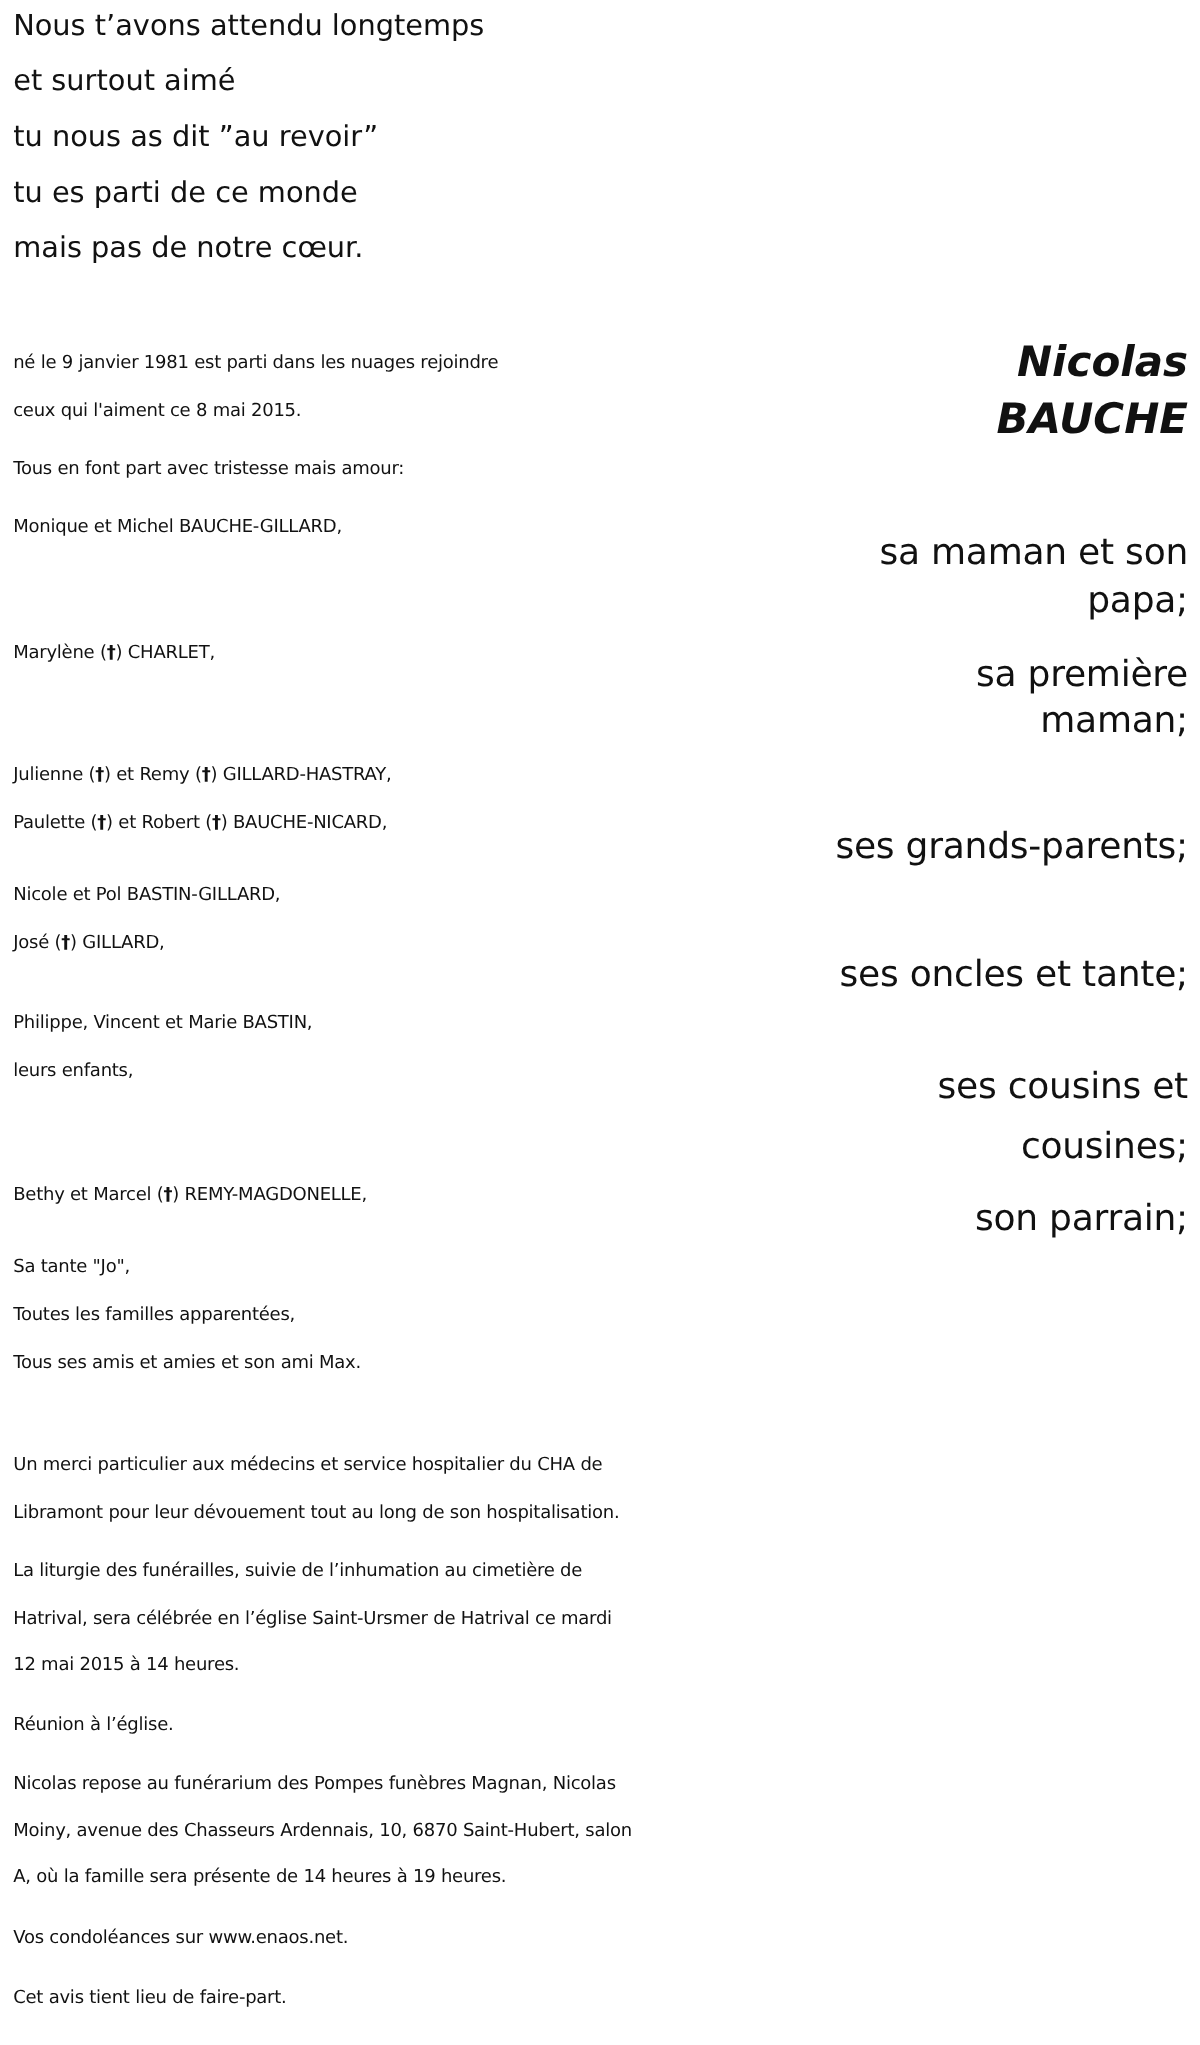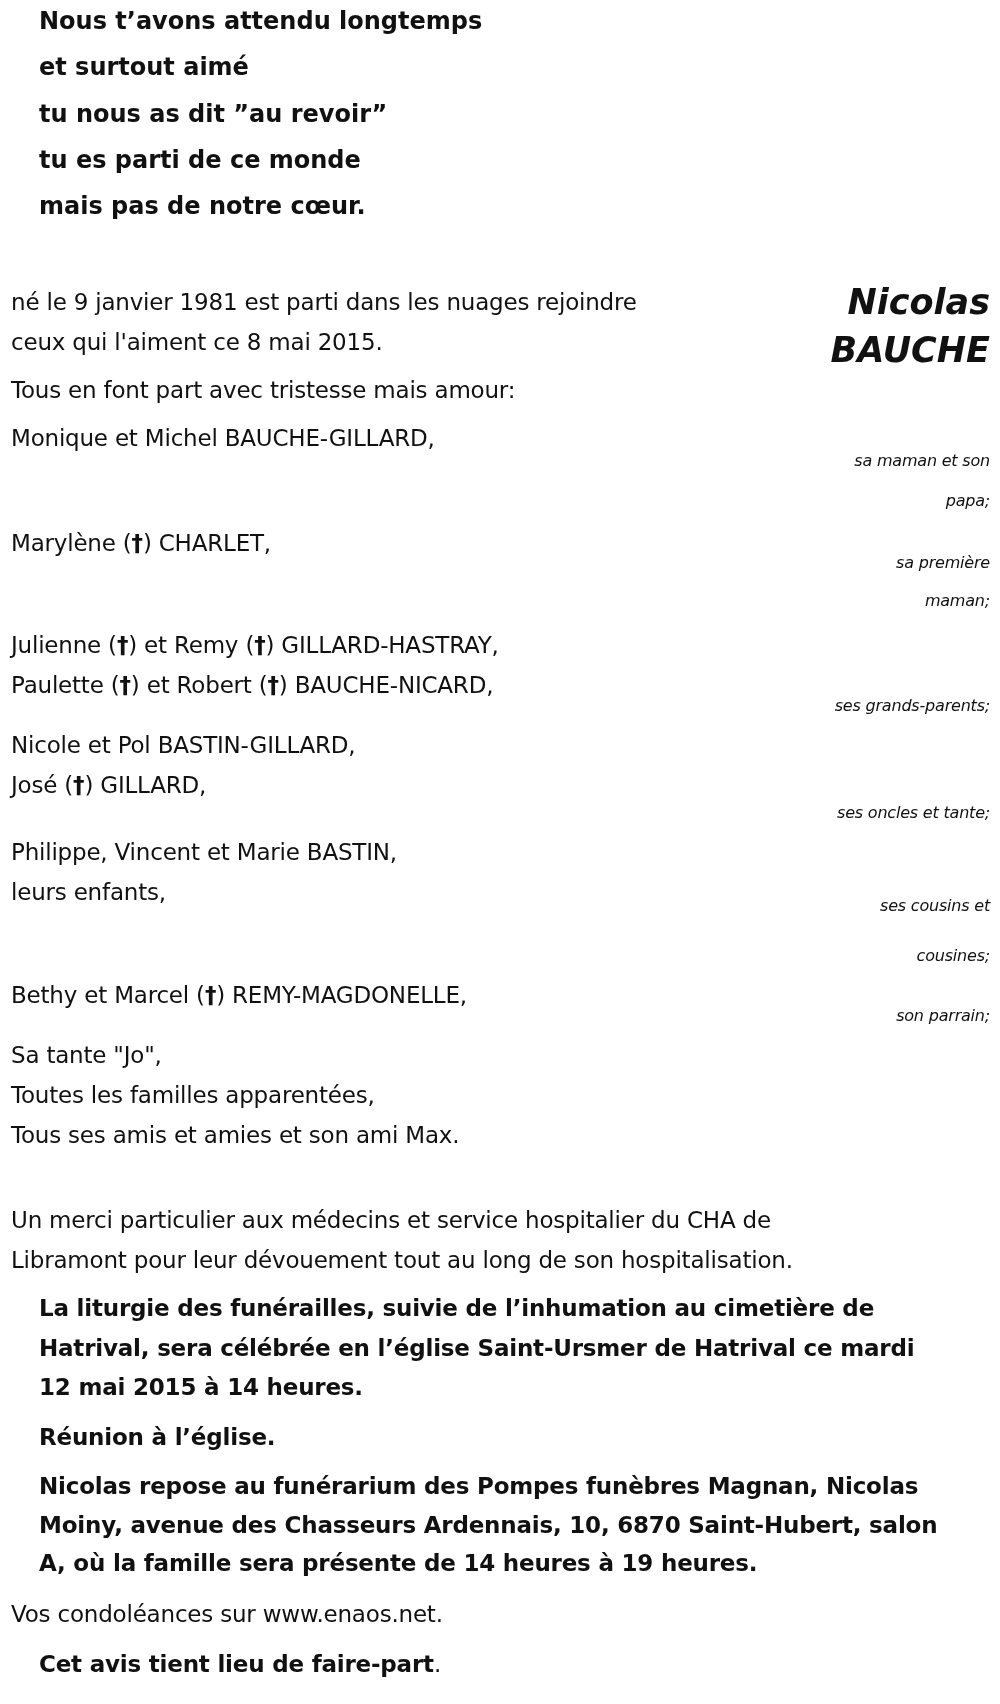--- a/index.html
+++ b/index.html
@@ -2,27 +2,27 @@
 <html><head>
   <meta charset="utf-8">
   <style>
     html, body { margin: 0; padding: 0; background: #ffffff; }
     body {
       width: 1000px; height: 1704px; position: relative; overflow: hidden;
       font-family: "DejaVu Sans", sans-serif; color: #111111;
     }
     .line {
       position: absolute; left: 11px; white-space: nowrap;
-      font-size: 23px; line-height: 28px; letter-spacing: -0.2px;
+      font-size: 15px; line-height: 28px; letter-spacing: -0.2px;
     }
-    .bold { font-weight: bold; margin-left: 28px; }
+    .bold { font-weight: normal; }
     .poem { font-size: 24px; letter-spacing: 0px; }
     .right {
       position: absolute; right: 10px; white-space: nowrap; text-align: right;
-      font-style: italic; font-size: 16px; line-height: 28px; letter-spacing: -0.2px;
+      font-size: 30px; line-height: 28px; letter-spacing: -0.2px;
     }
     .title {
       position: absolute; right: 10px; text-align: right; white-space: nowrap;
       font-weight: bold; font-style: italic; font-size: 35px; line-height: 48px;
     }
     .dagger { font-weight: bold; }
     .normal { font-weight: normal; }
   </style>
 </head>
 <body>

